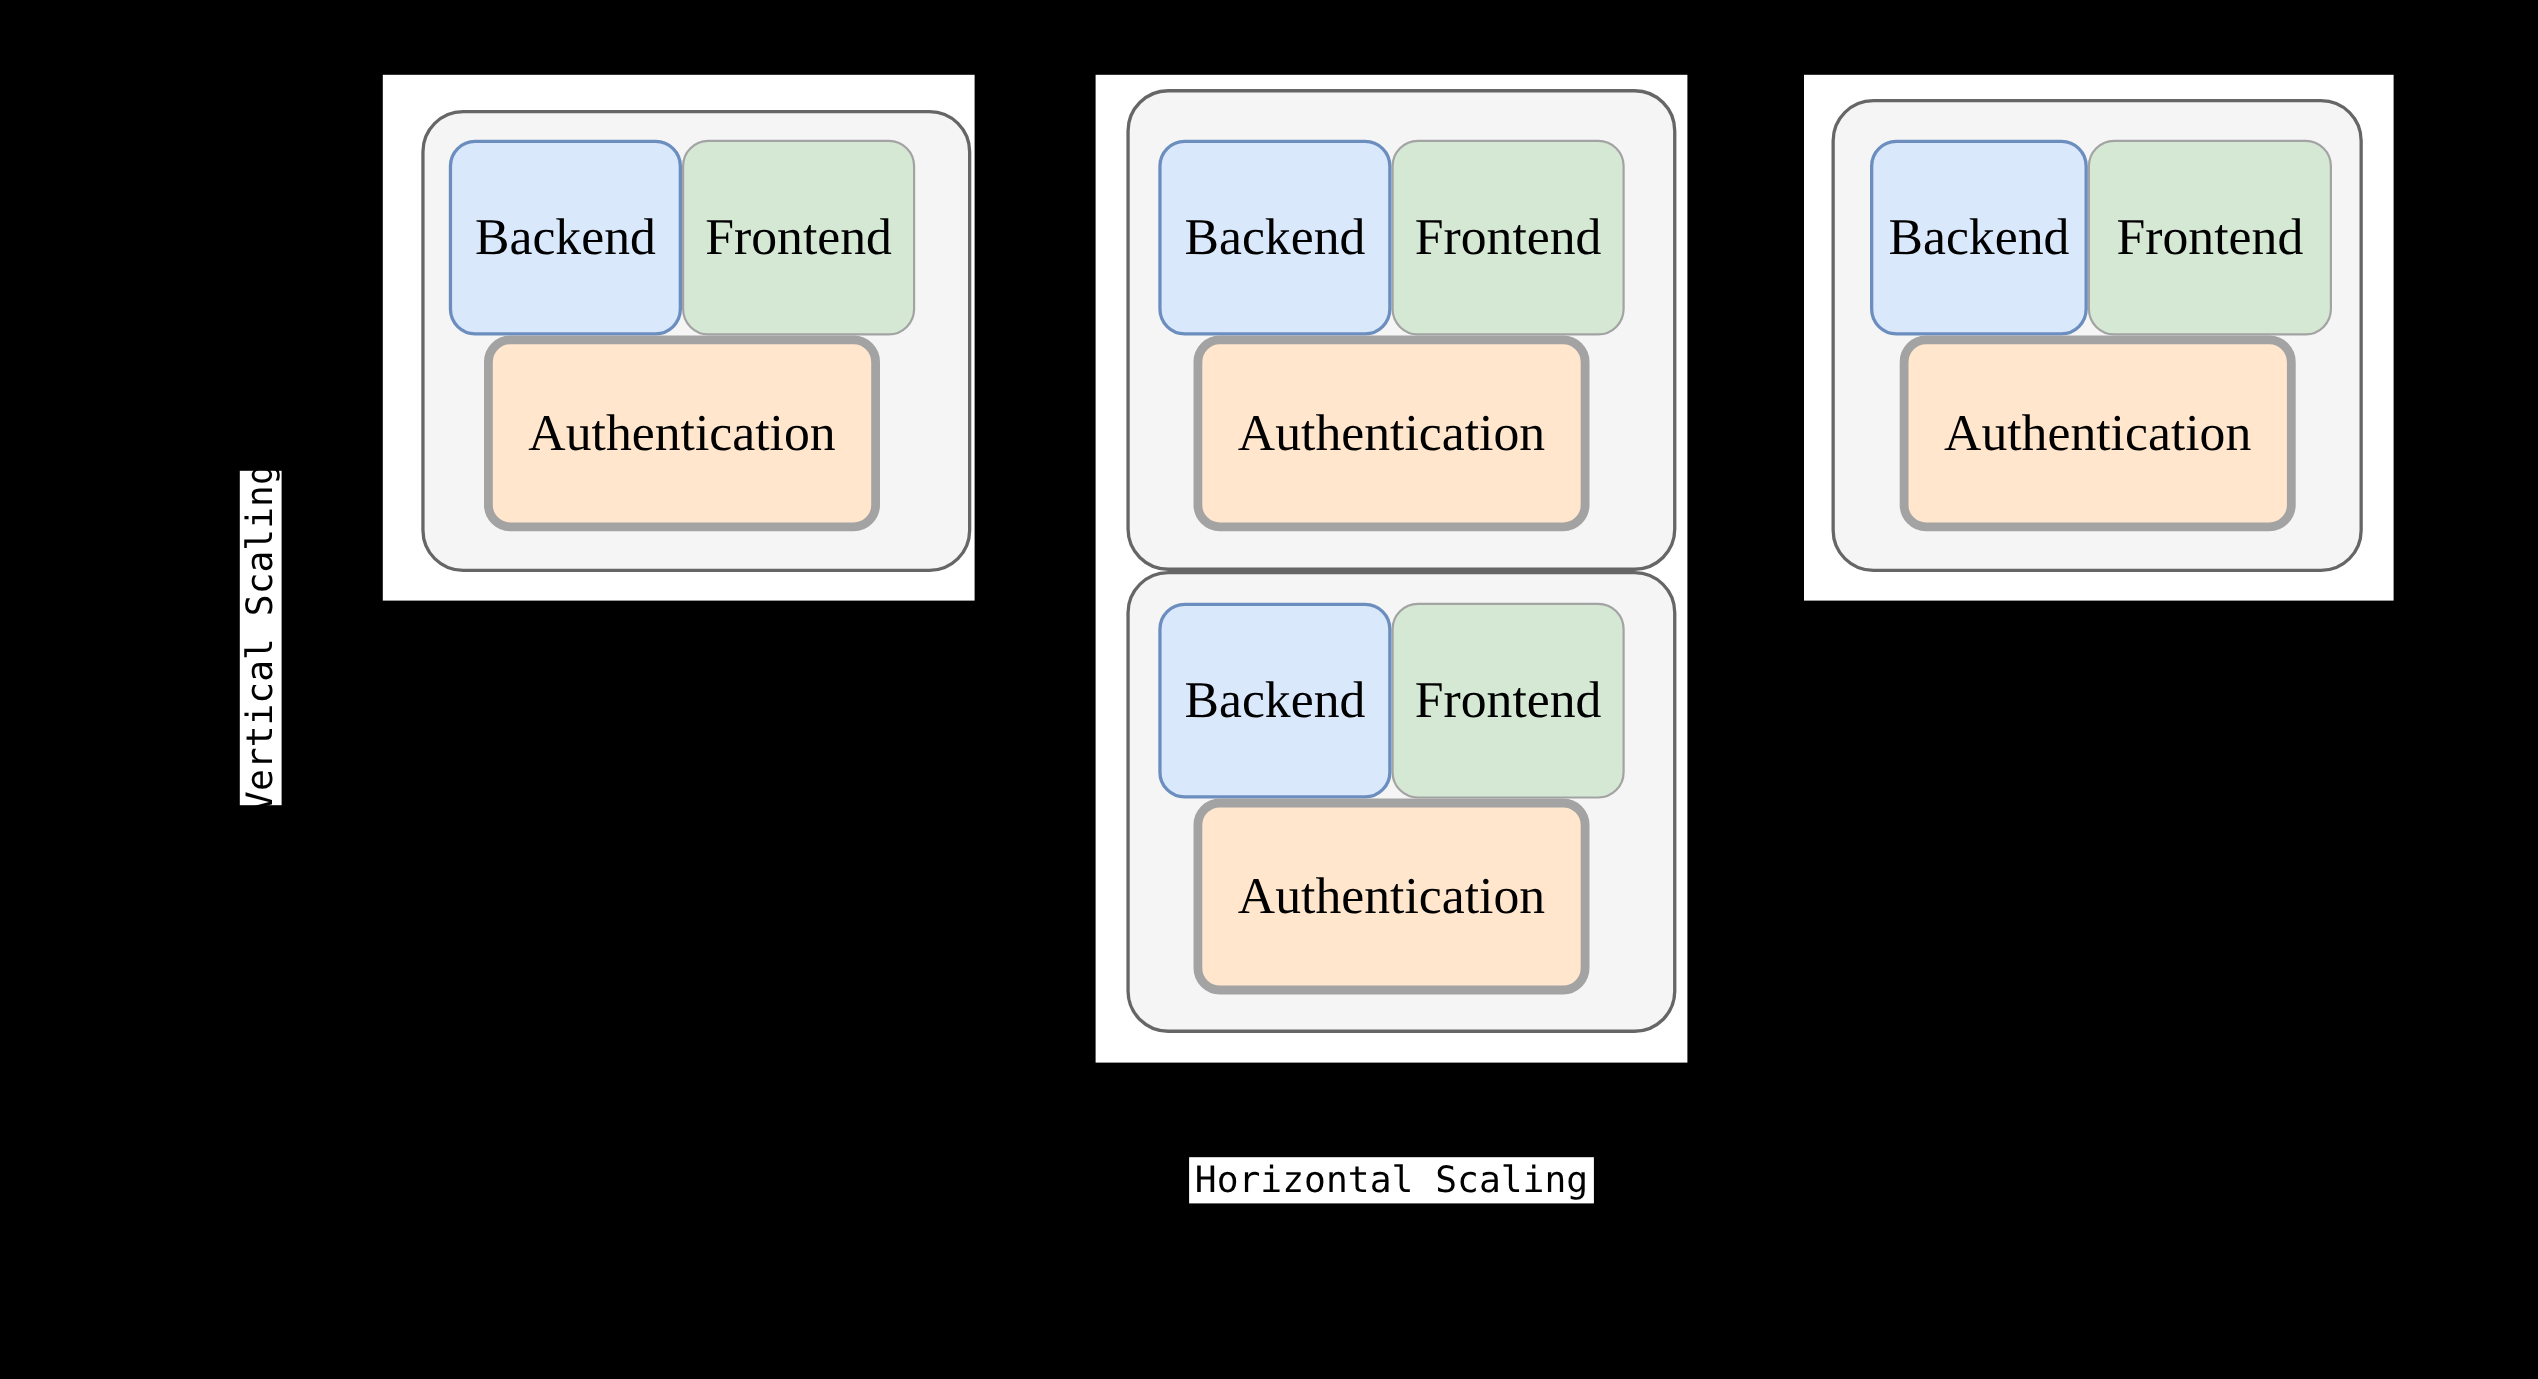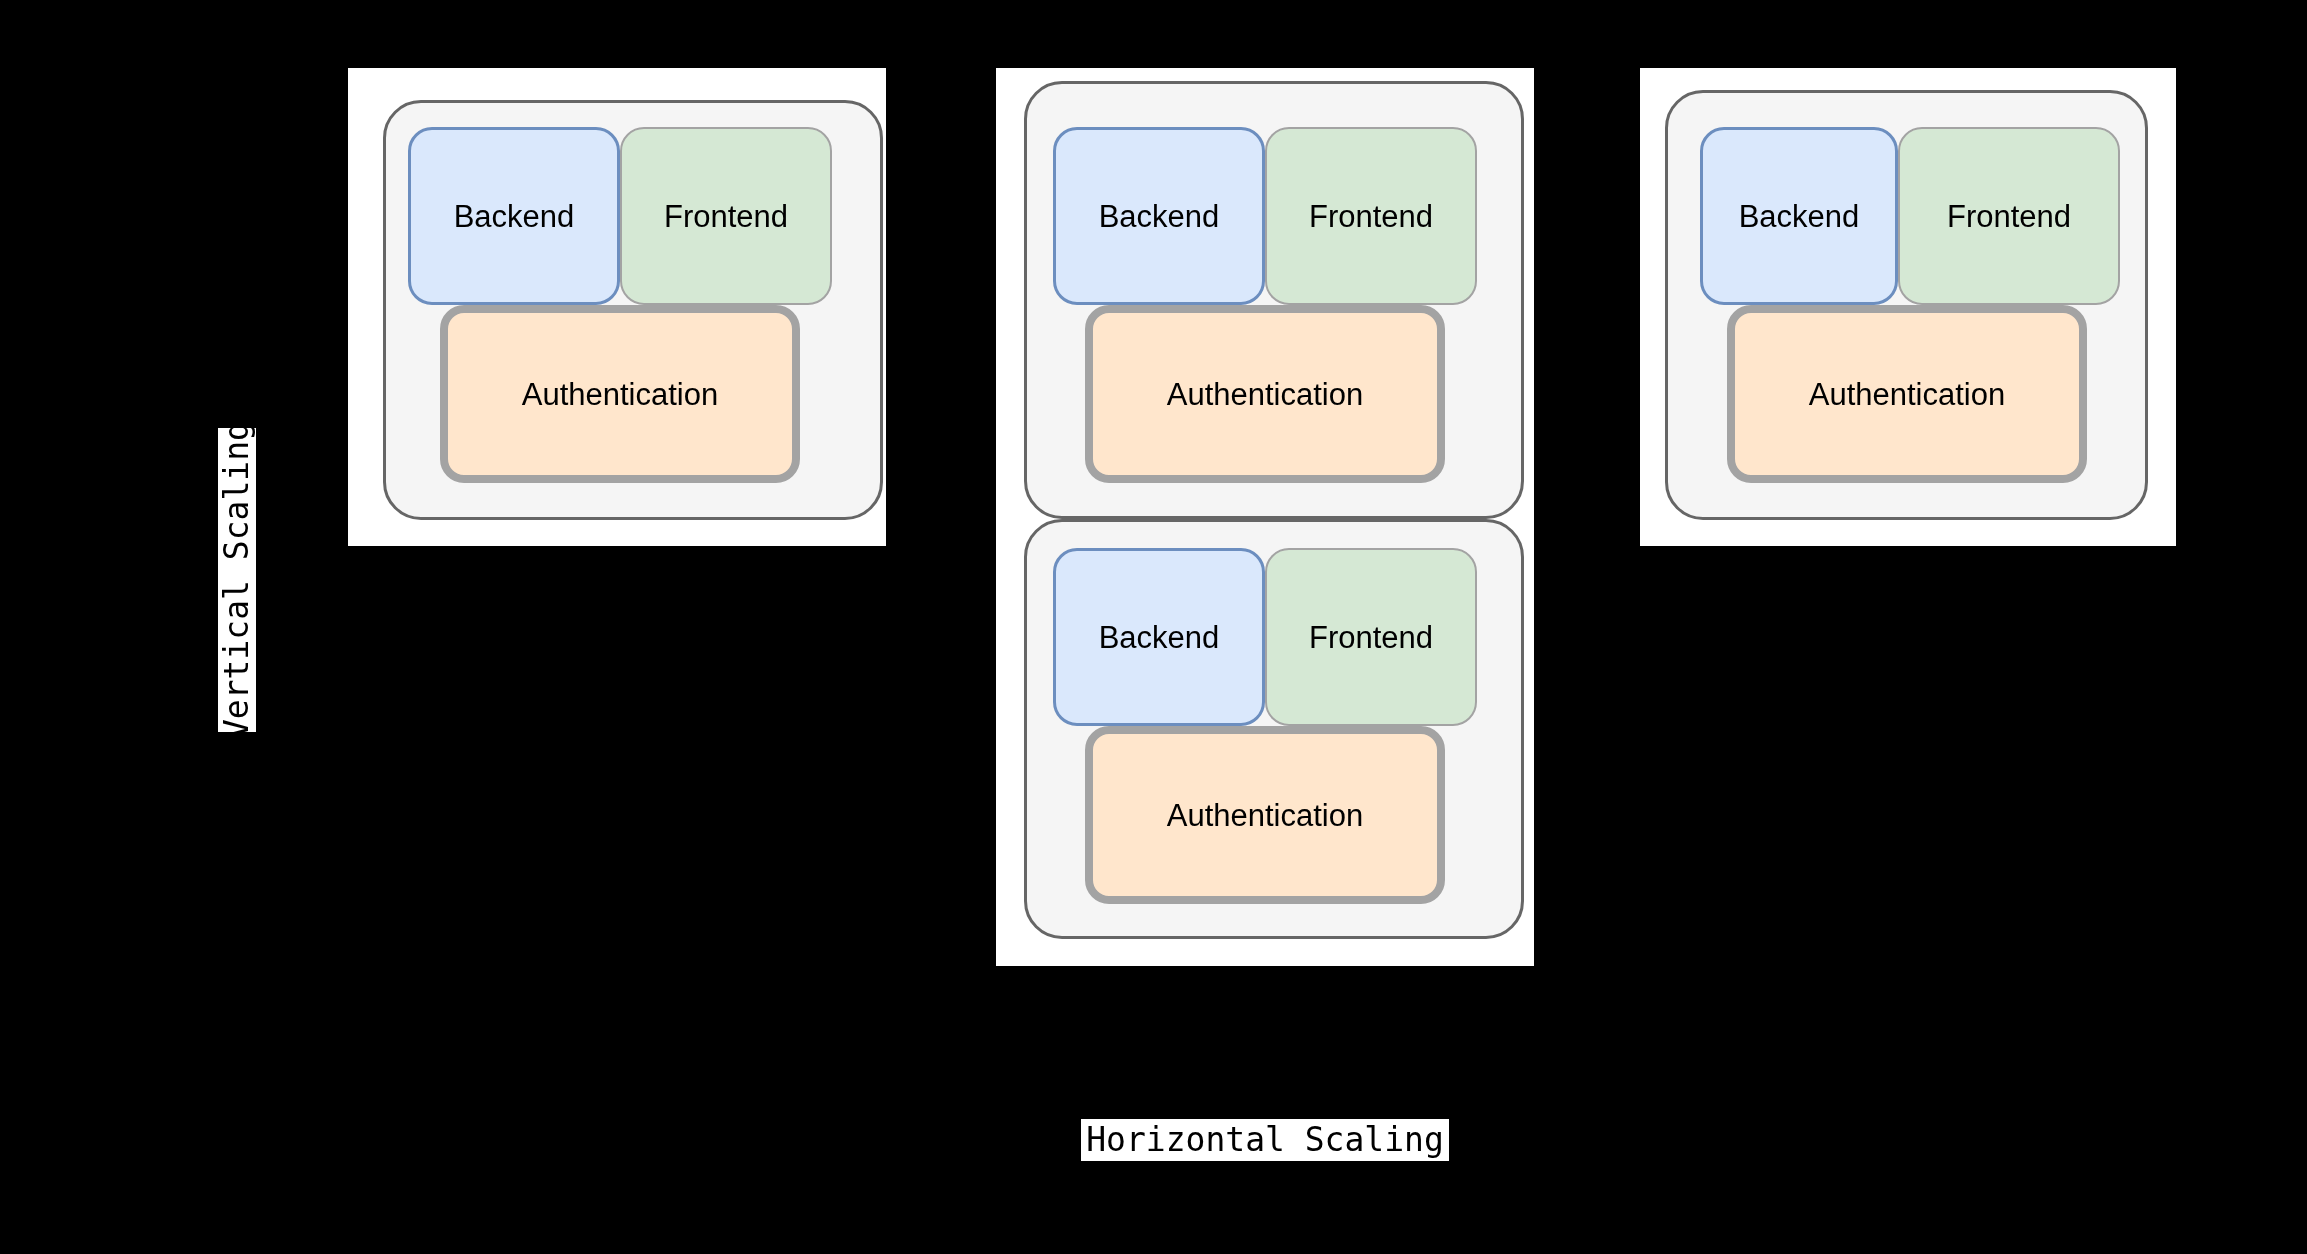--- a/index.html
+++ b/index.html
@@ -33,22 +33,22 @@
 
   
   .svc {
     position: absolute;
     box-sizing: border-box;
     border-radius: 24px;
     display: flex;
     align-items: center;
     justify-content: center;
     color: #000000;
-    font-family: Liberation Sans, sans-serif;
-    font-size: 31px;
+    font-family: Liberation Serif, serif;
+    font-size: 47px;
     line-height: 1;
     letter-spacing: 0px;
     white-space: nowrap;
   }
   .svc-backend {
     background: #dae8fc;
     border: 3px solid #6c8ebf;
     z-index: 3;
   }
   .svc-frontend {
@@ -79,21 +79,21 @@
     left: 218px;
     top: 428px;
     width: 38px;
     height: 300px;
     writing-mode: vertical-rl;
     transform: rotate(180deg);
     padding: 2px 0;
   }
   #horizontal-scaling-label {
     left: 1081px;
-    top: 1119px;
+    top: 1052px;
     width: 364px;
     height: 42px;
     padding: 0 2px;
   }
 </style>
 </head>
 <body>
 
 <div id="stage">
 

